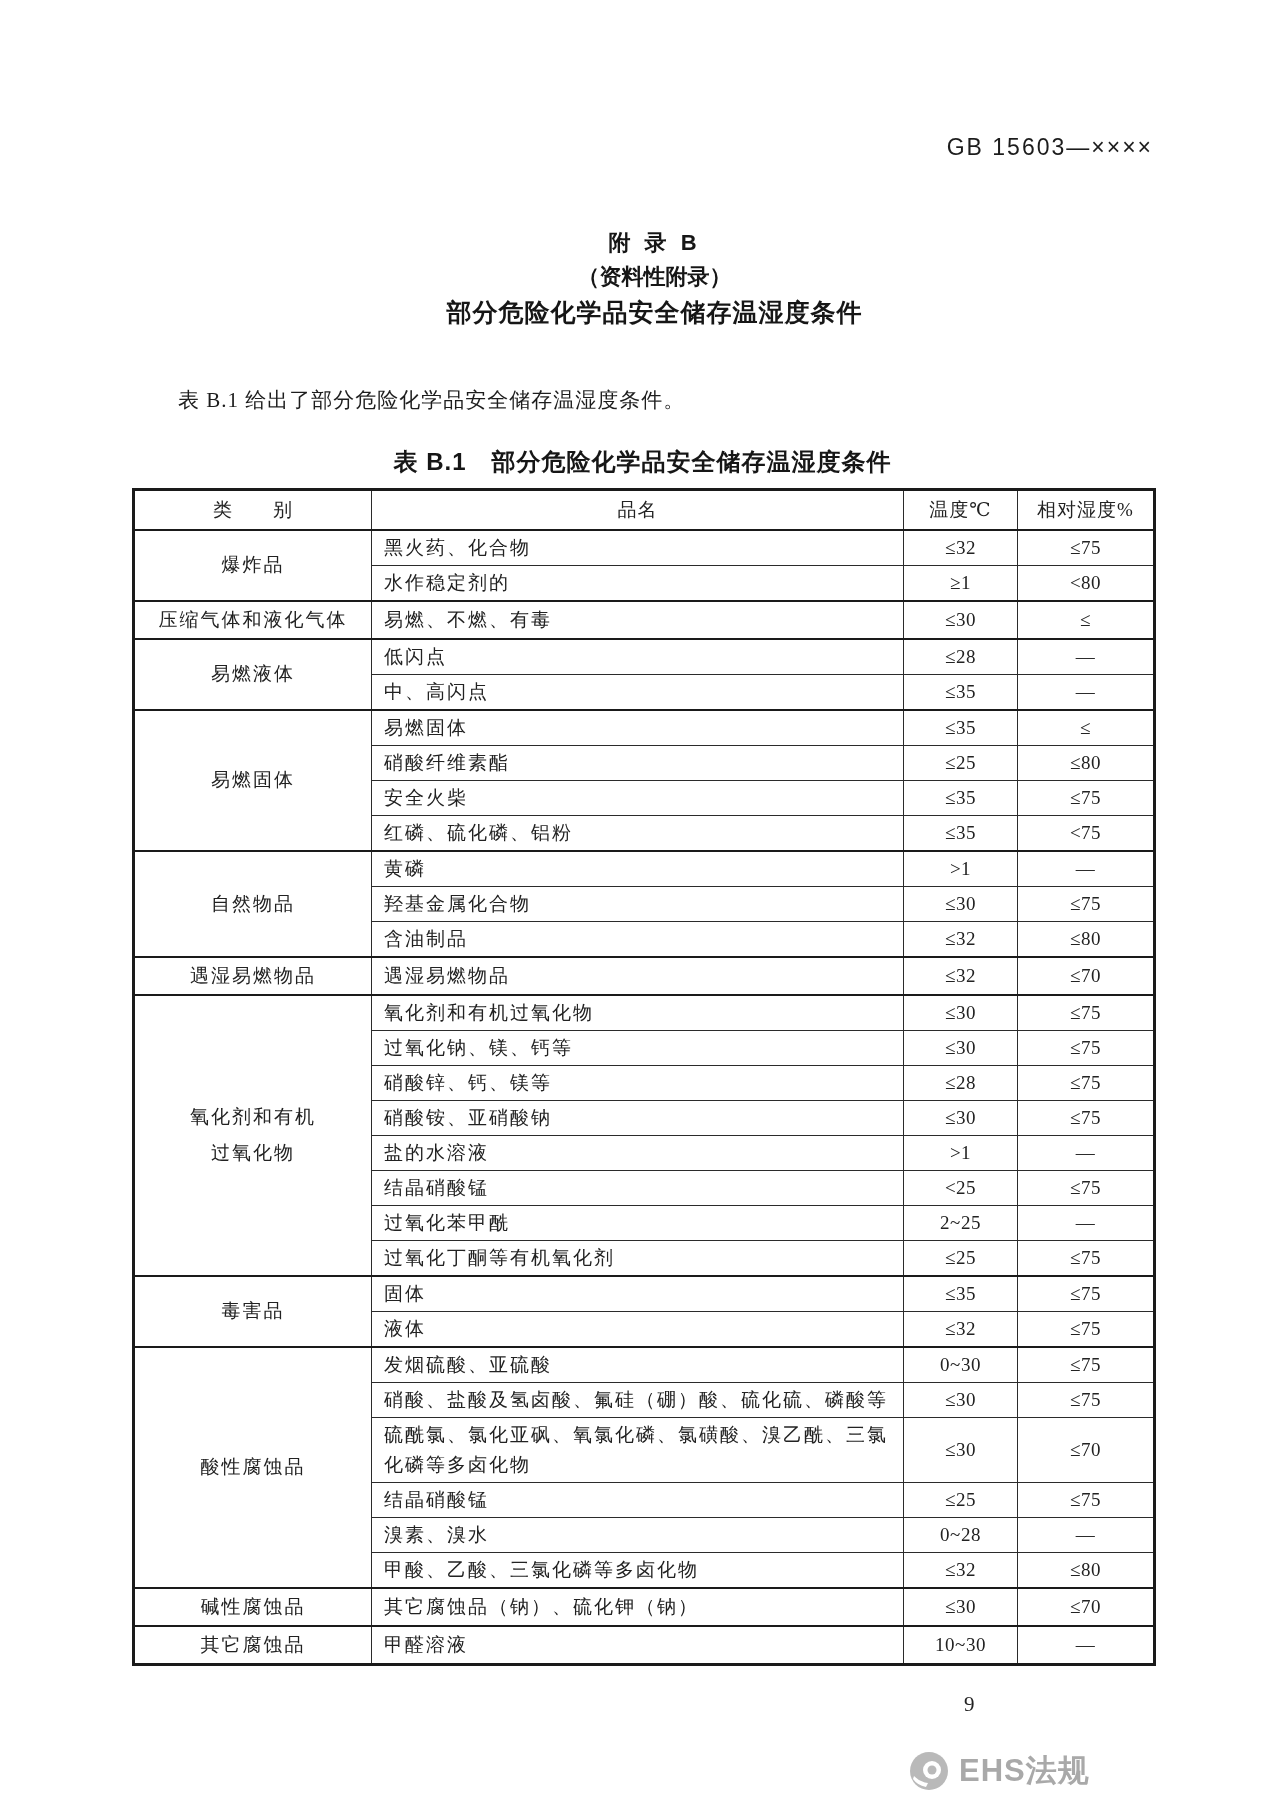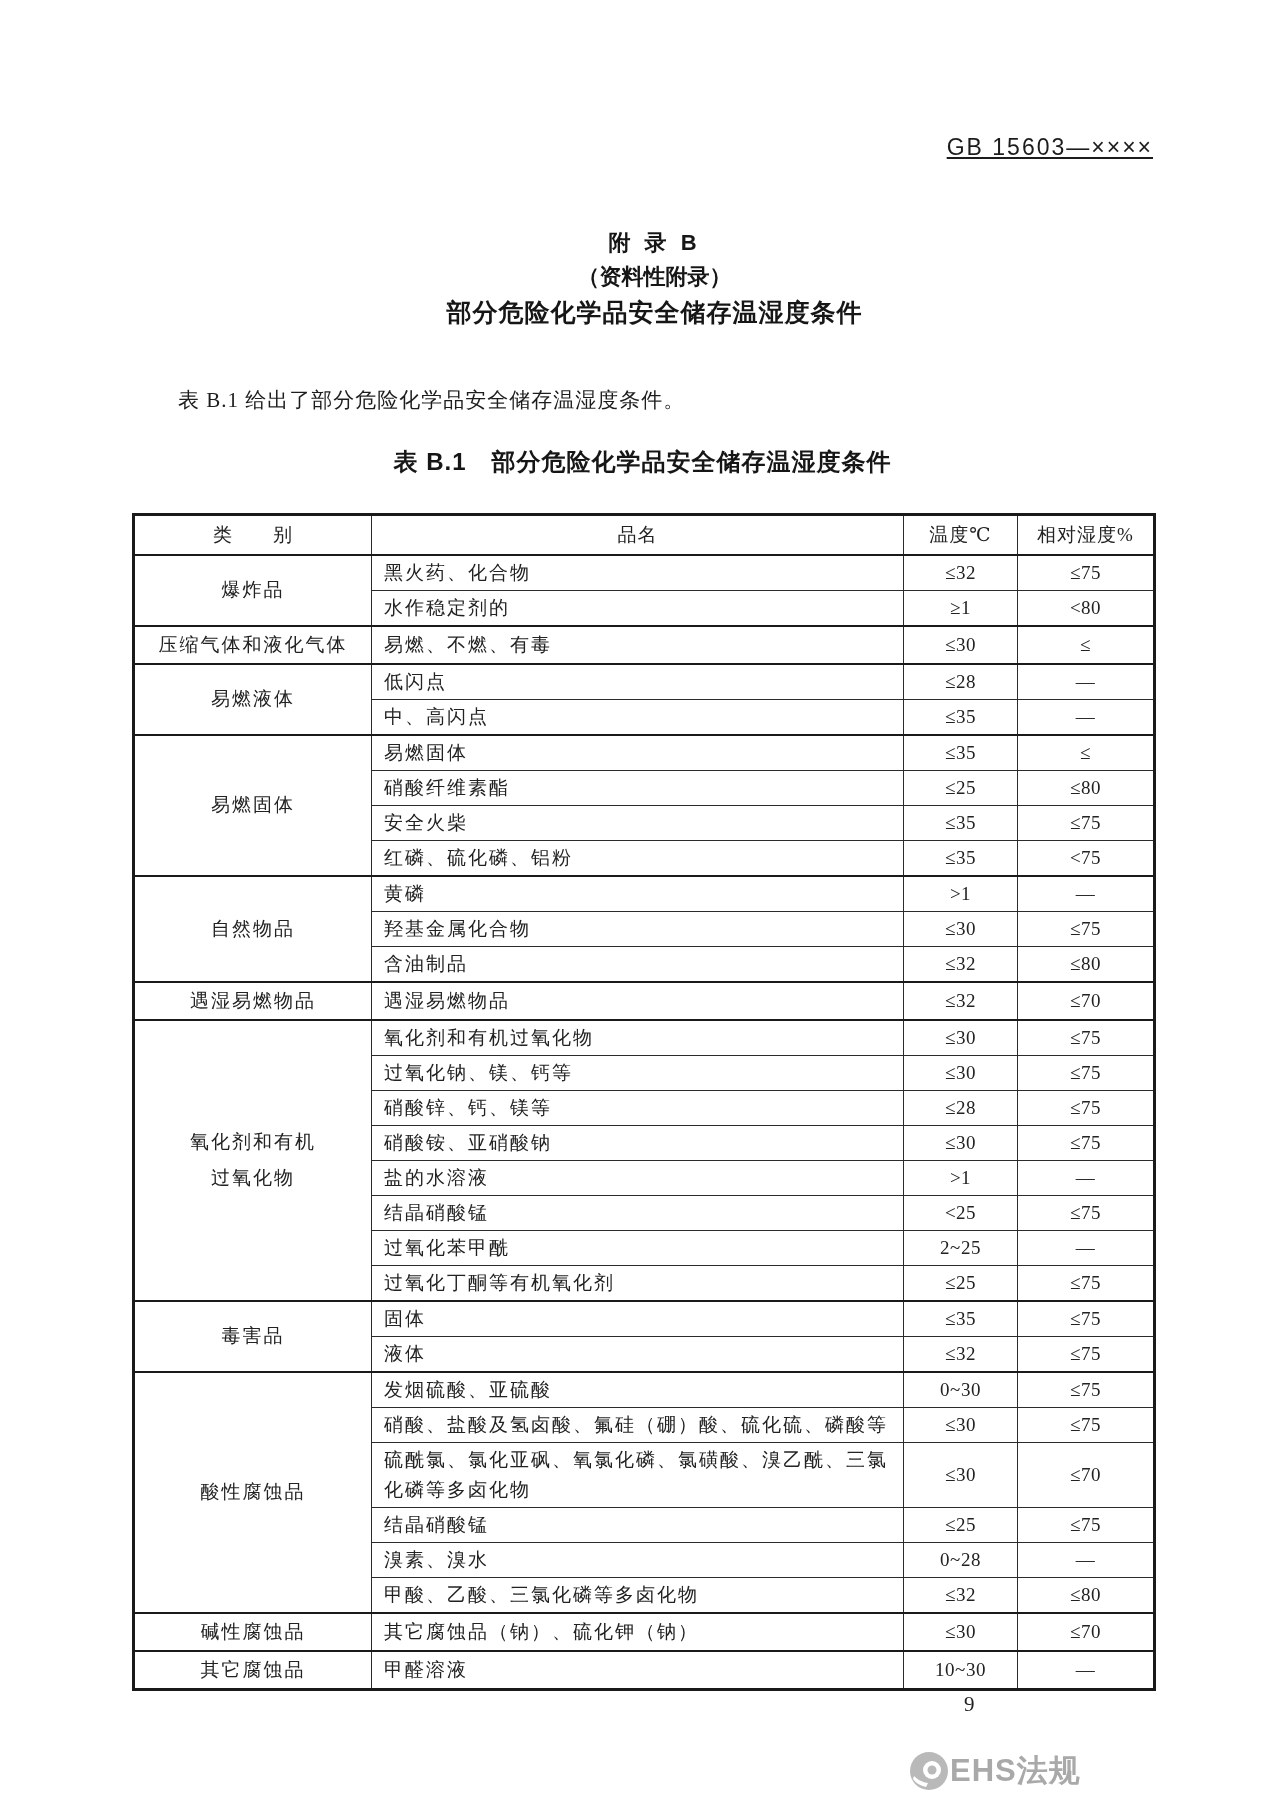--- a/index.html
+++ b/index.html
@@ -8,62 +8,62 @@
     background:#ffffff;
     font-family:"Liberation Serif","DejaVu Serif",serif;
     color:#1d1d1d;
     position:relative;
   }
   .page { position:absolute; inset:0; background:#fff; overflow:hidden; }
 
   .header-code {
     position:absolute; top:134px; right:127px;
     font-family:"Liberation Sans","DejaVu Sans",sans-serif;
-    font-size:23px; letter-spacing:2px; color:#1c1c1c;text-decoration:underline;
+    font-size:23px; letter-spacing:2px; color:#1c1c1c;
   }
 
   .title { position:absolute; left:144px; width:1021px; text-align:center;
     font-family:"Liberation Sans","DejaVu Sans",sans-serif; font-weight:bold; color:#161616; }
   .t1 { top:228px; font-size:22px; letter-spacing:4px; }
   .t2 { top:262px; font-size:22px; }
   .t3 { top:296px; font-size:25px; letter-spacing:1px; }
 
   .intro {
     position:absolute; left:178px; top:372px;
     font-size:21px; letter-spacing:1px; color:#1d1d1d;margin-top:14px;
   }
 
   .caption {
     position:absolute; left:132px; width:1021px; top:446px; text-align:center;
     font-family:"Liberation Sans","DejaVu Sans",sans-serif;
     font-weight:bold; font-size:24px; letter-spacing:1px; color:#161616;
   }
 
   table.cond {
-    position:absolute; left:132px; top:513px; width:1021px;
+    position:absolute; left:132px; top:488px; width:1021px;
     border-collapse:collapse; table-layout:fixed;
     border:3px solid #1a1a1a;
     font-size:19px; color:#222;padding-left:41px;
   }
   table.cond th, table.cond td { border:1px solid #2b2b2b; }
   table.cond thead th {
     height:40px; font-weight:normal; font-size:19px;
     border-bottom:2px solid #1a1a1a; text-align:center; letter-spacing:1px;
   }
   table.cond td { height:34px; }
   td.cat  { text-align:center; letter-spacing:2px; white-space:pre-line; line-height:36px; }
   td.name { text-align:left; padding:2px 12px; letter-spacing:2px; line-height:30px; }
   td.temp, td.hum { text-align:center; letter-spacing:0.5px; }
   tr.group-start td { border-top:2px solid #1a1a1a; }
 
   .pageno { position:absolute; left:964px; top:1692px; font-size:21px; color:#222; }
 
   .wm {
     position:absolute; left:908px; top:1750px;
-    display:flex; gap:0;
+    display:flex; gap:9px;
   }
   .wm-text {
     font-family:"Liberation Sans","DejaVu Sans",sans-serif;
     font-weight:bold; font-size:31px; color:#a9a9a9; letter-spacing:1px;
   }
 </style>
 </head>
 <body>
 
 <div class="page">

